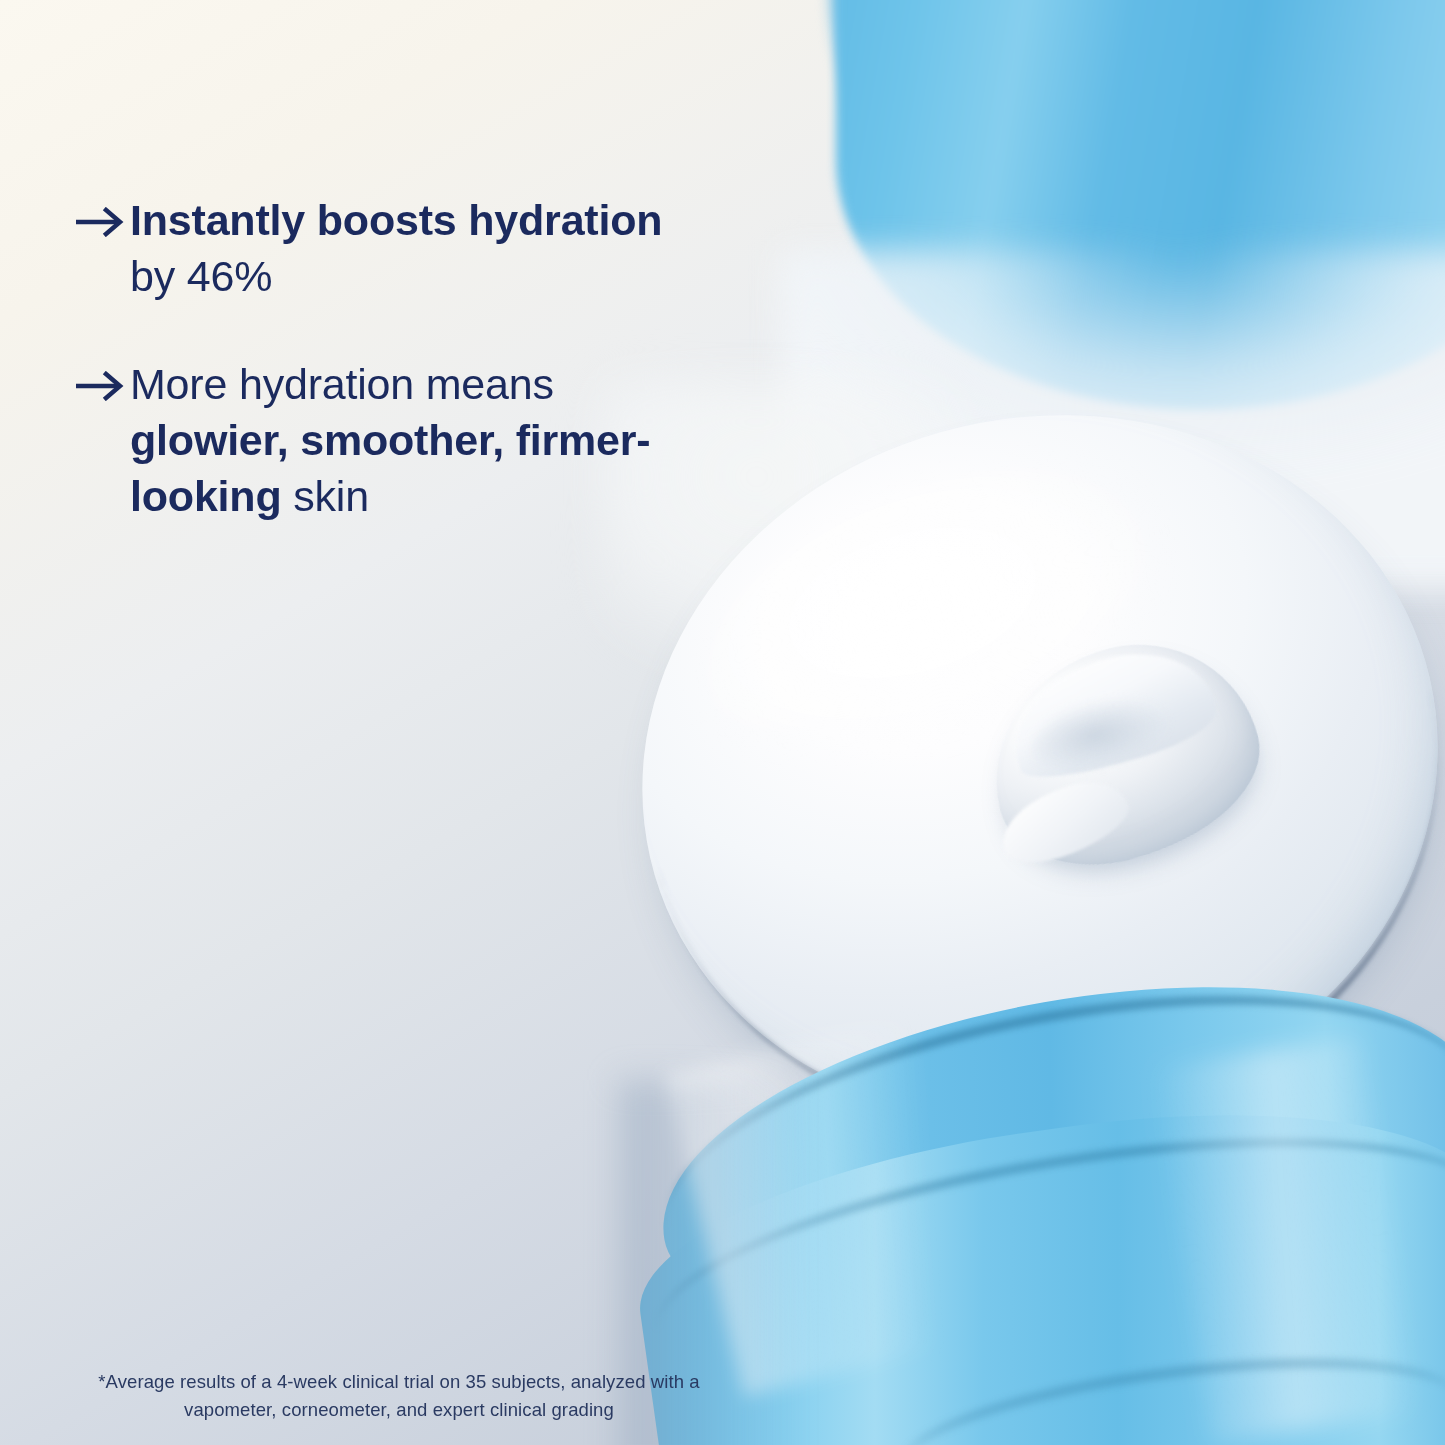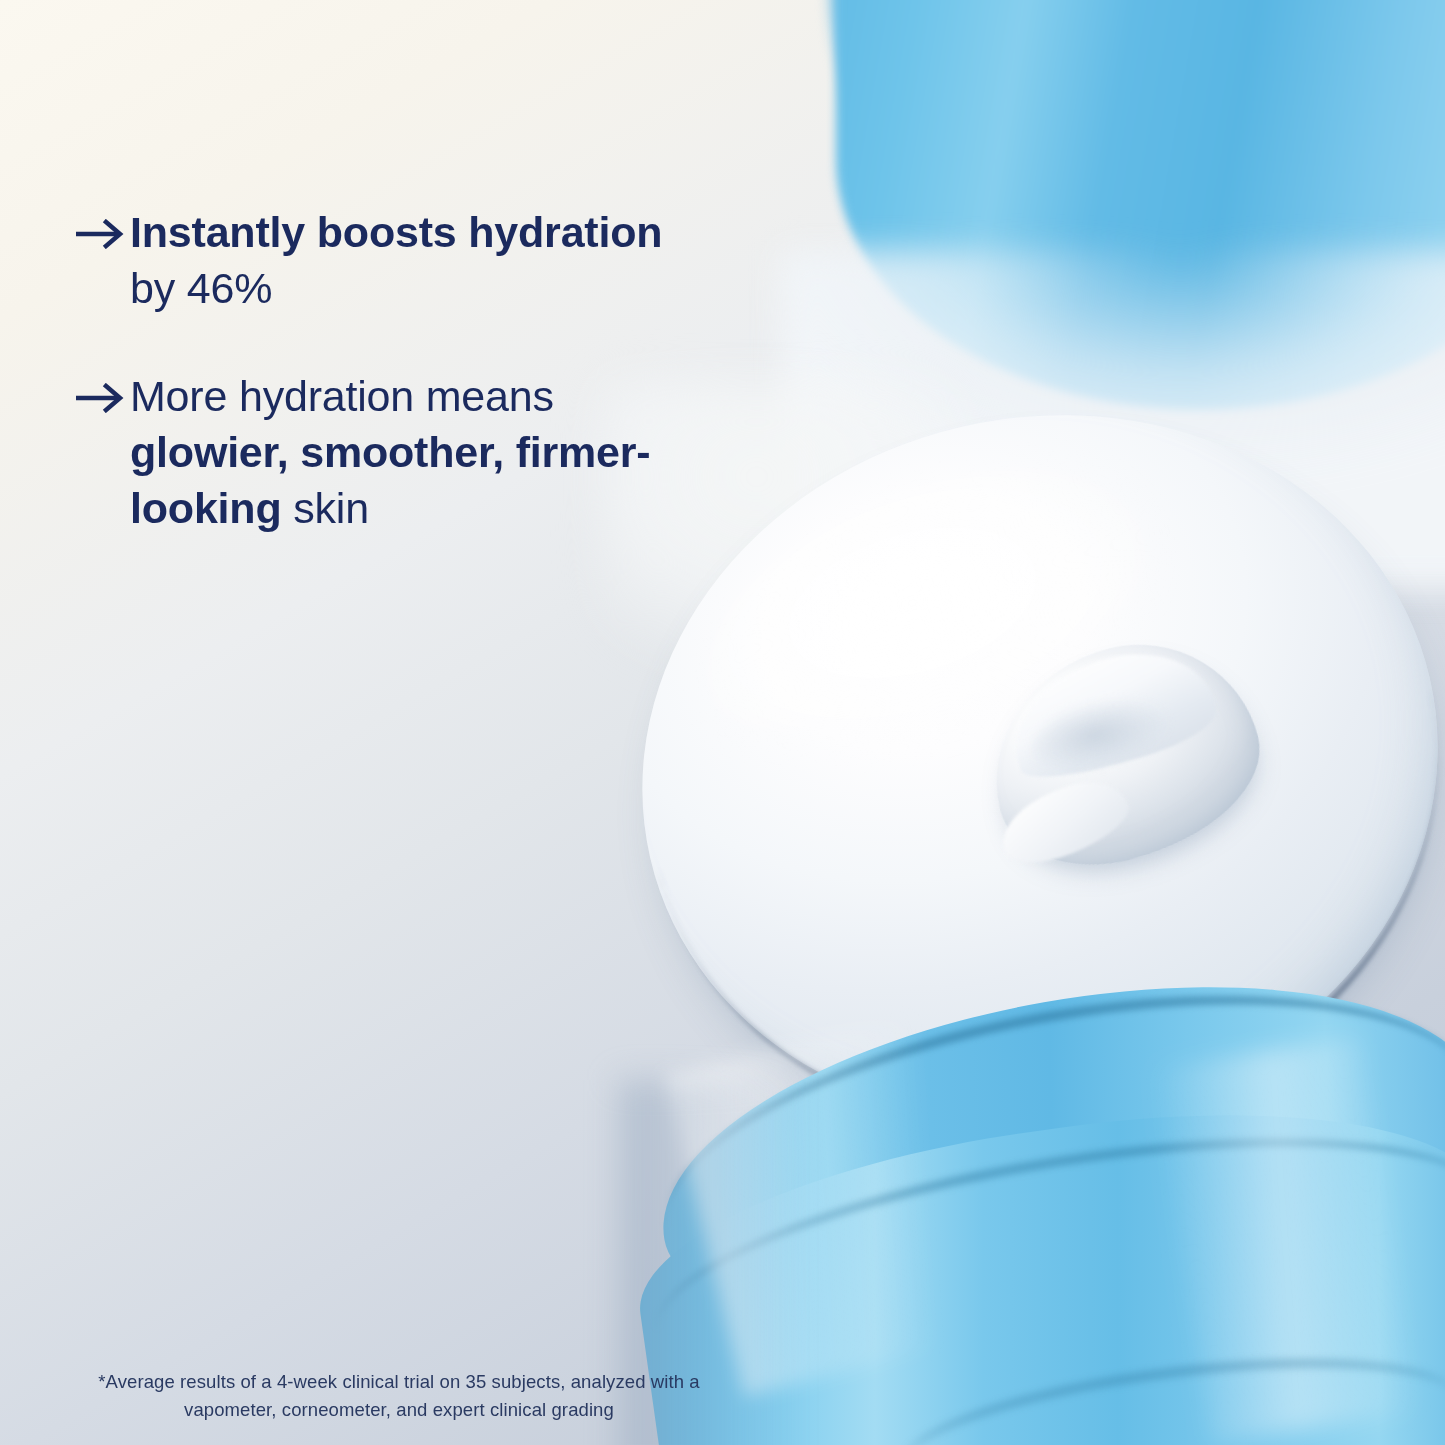--- a/index.html
+++ b/index.html
@@ -340,21 +340,21 @@
     font-size: 82px;
     font-weight: 700;
     letter-spacing: -0.5px;
     color: #1b2a5e;
     line-height: 1.0;
   }
 
   .benefits-list {
     position: absolute;
     left: 74px;
-    top: 205px;
+    top: 193px;
     width: 640px;
   }
 
   .benefit-item {
     display: flex;
     align-items: flex-start;
     margin-bottom: 52px;
   }
   .benefit-item:last-child { margin-bottom: 0; }
 

